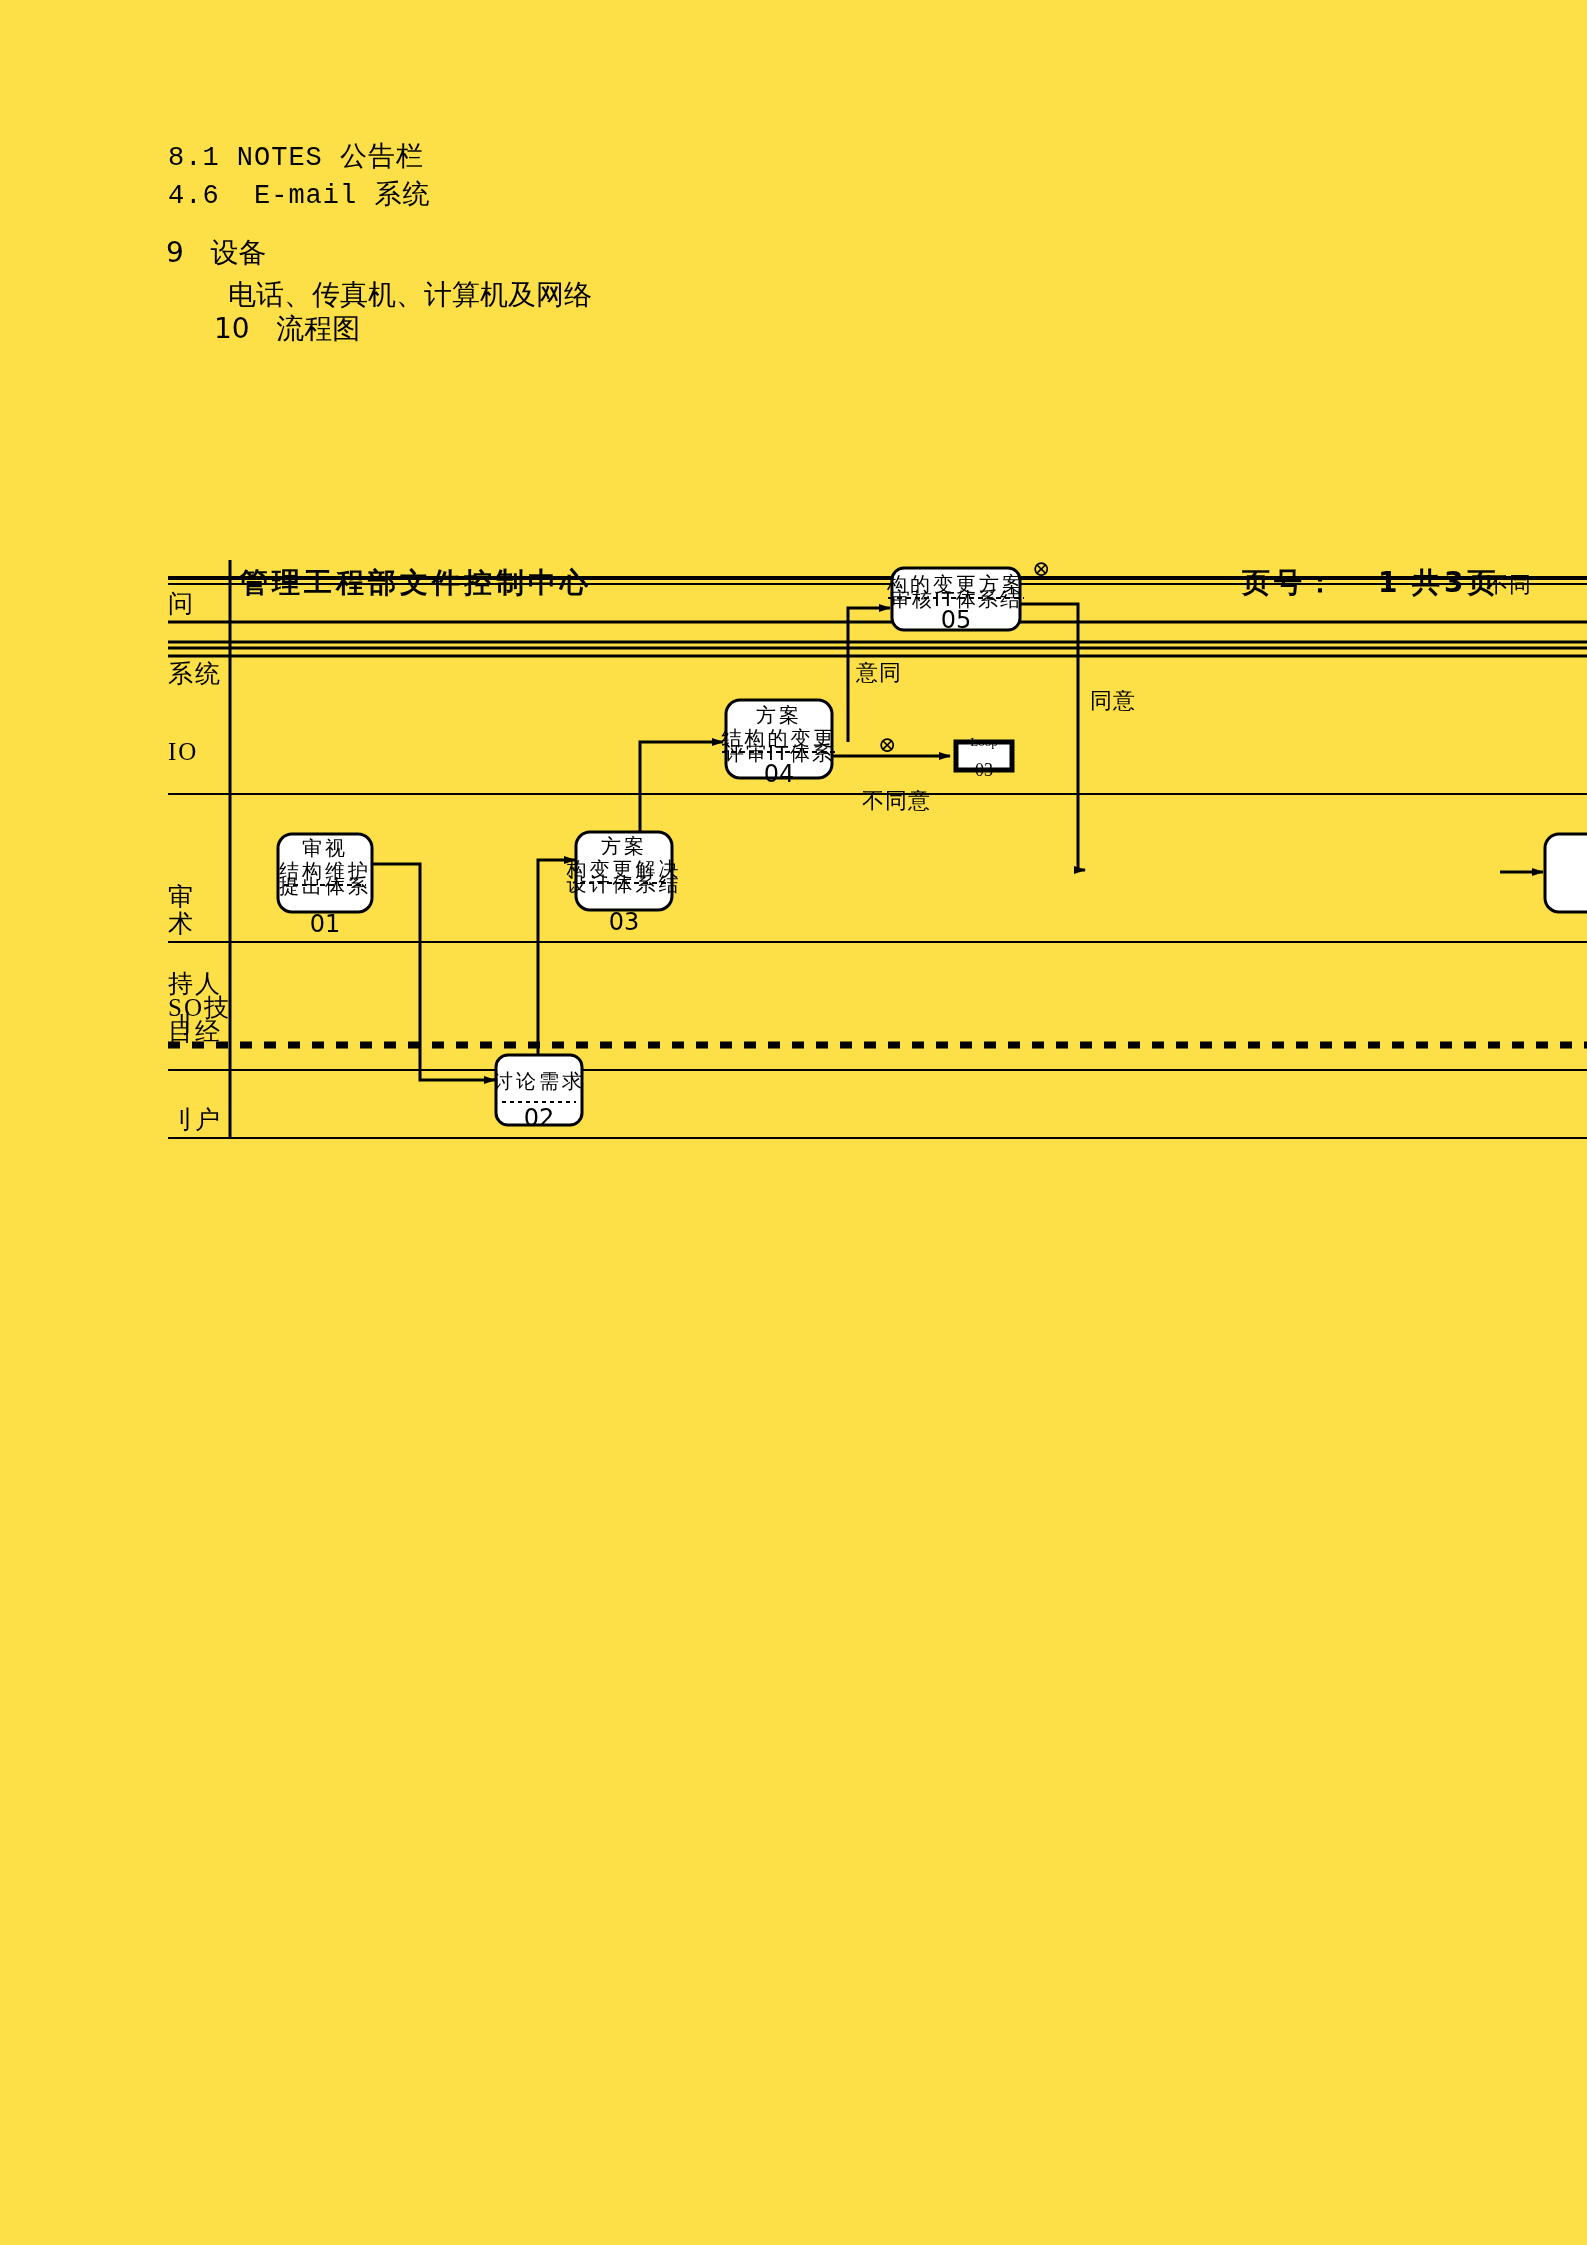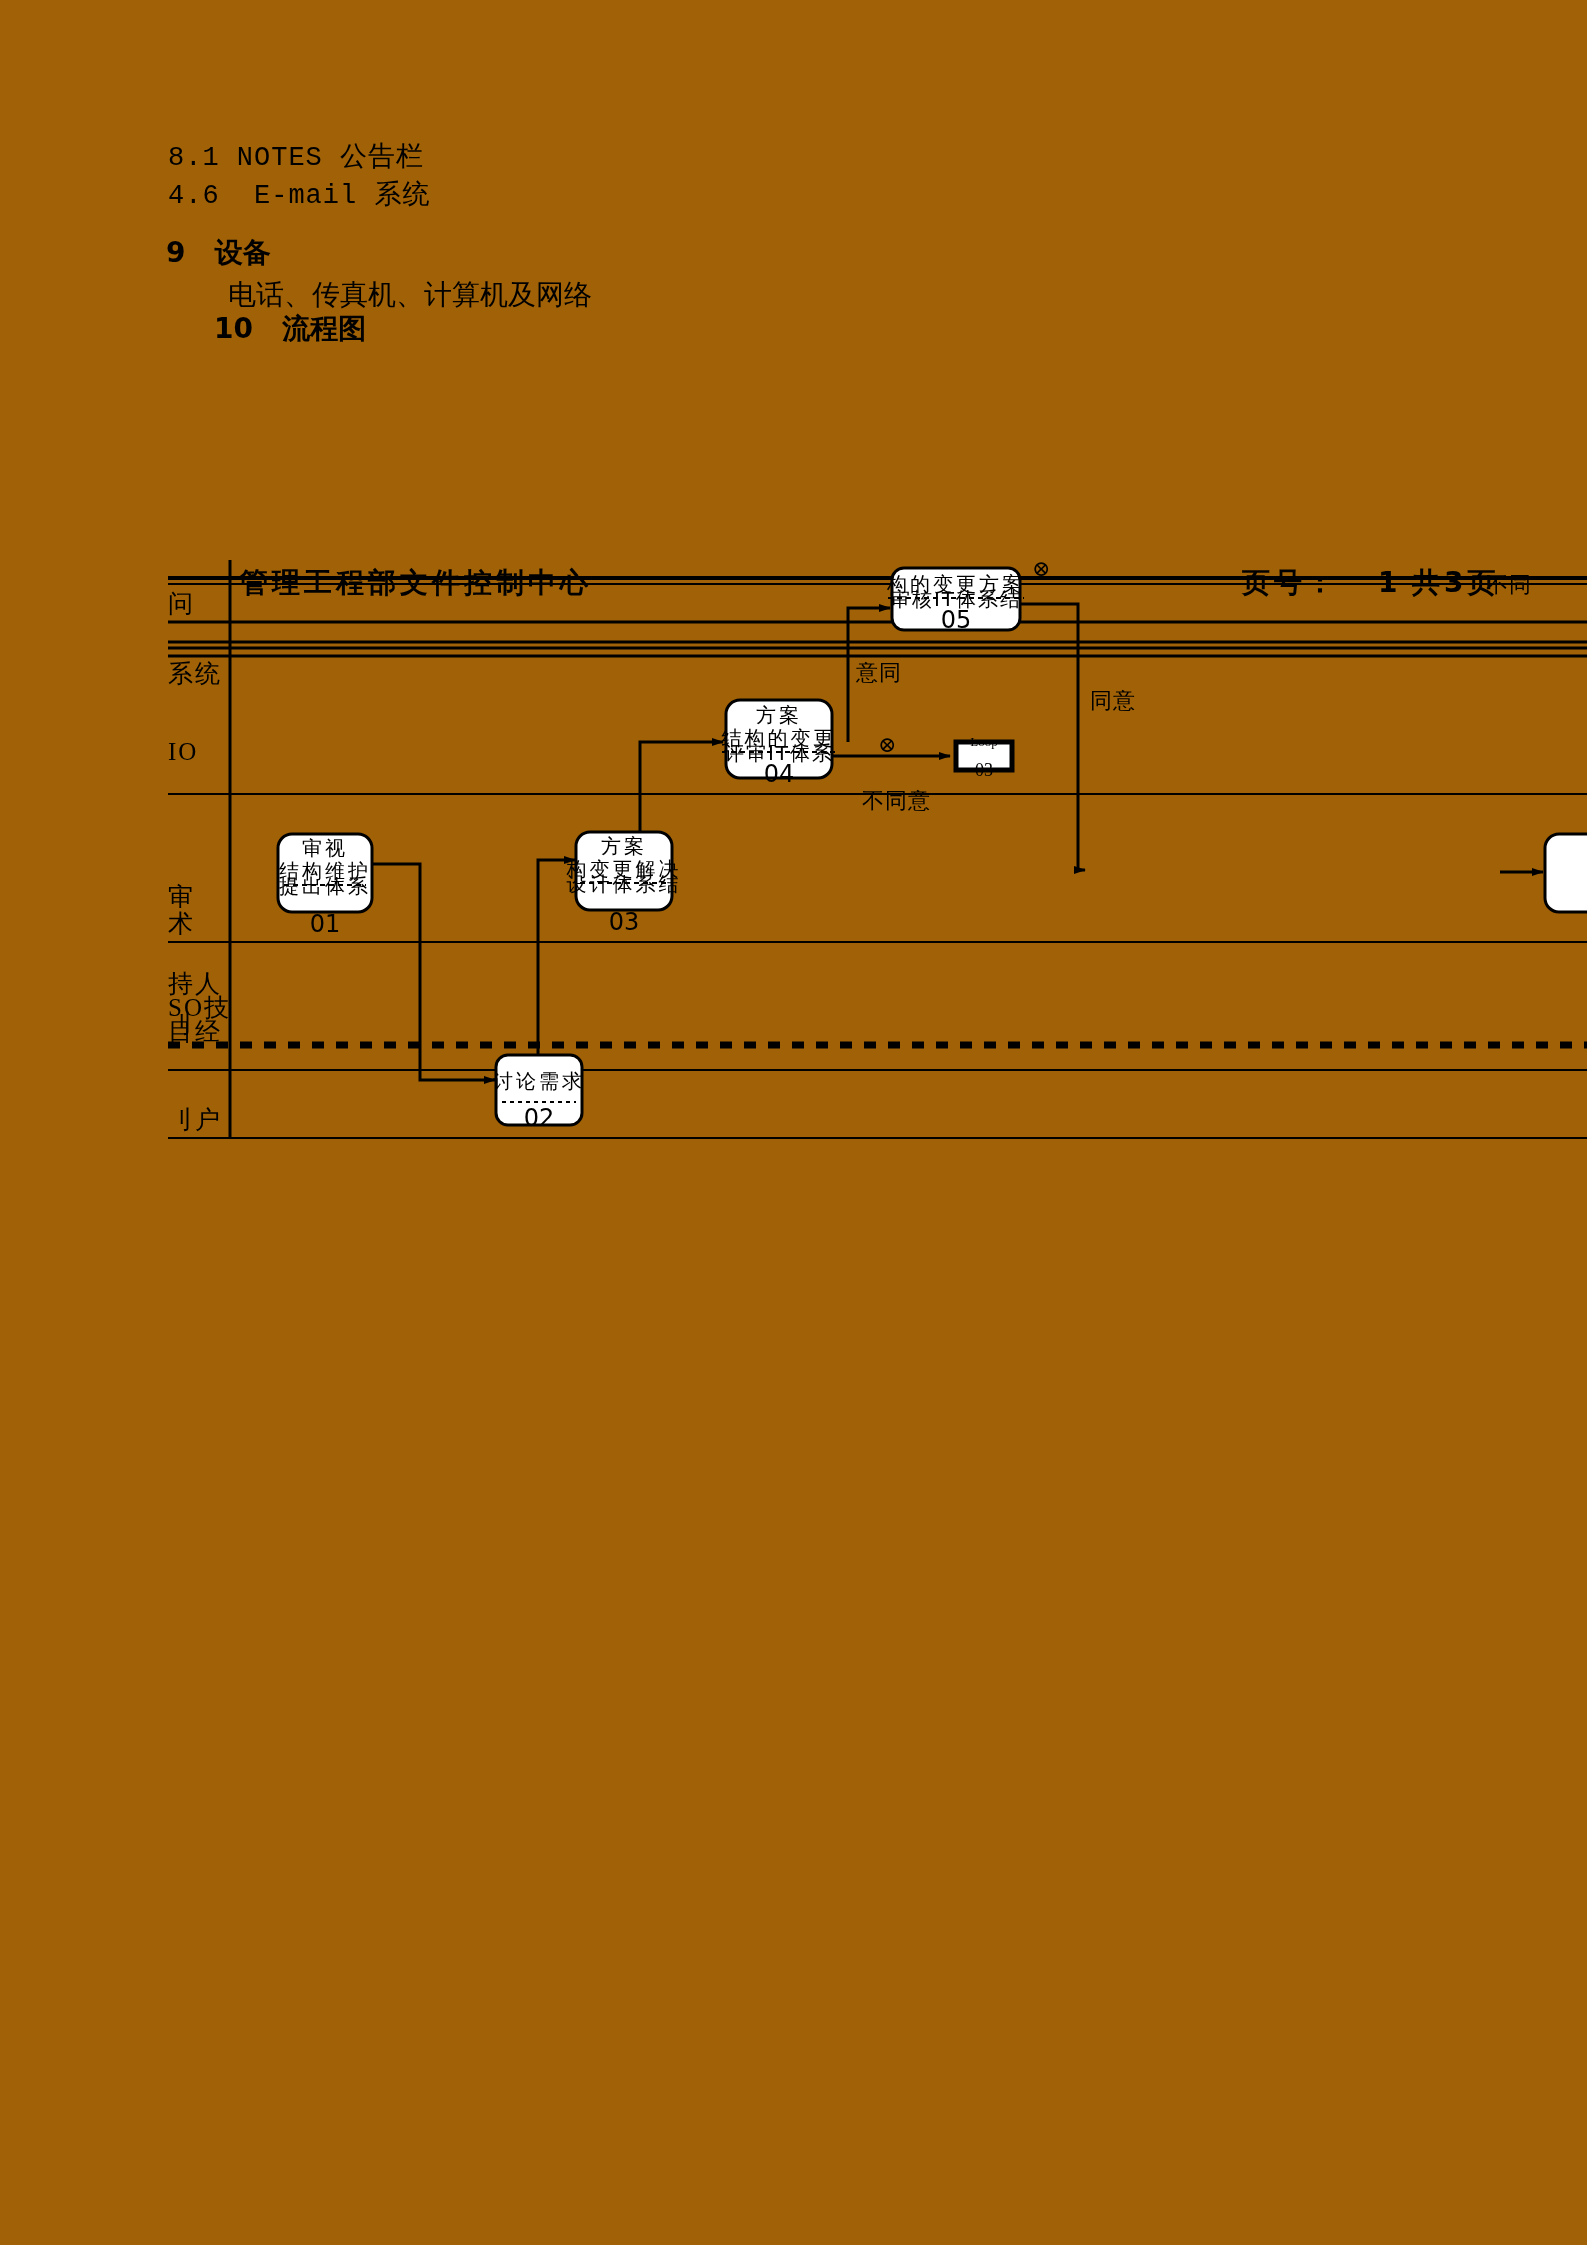--- a/index.html
+++ b/index.html
@@ -9,40 +9,40 @@
   }
   body {
     font-family: "Liberation Serif", "DejaVu Serif", serif;
     color: #000000;
   }
   #page {
     position: relative;
     width: 1587px;
     height: 2245px;
     overflow: hidden;
-    background: #a16207;
+    background: #fde047;
   }
 
   
   .doc-text {
     position: absolute;
     left: 0; top: 0;
     width: 1587px;
   }
   .line-mono {
     position: absolute;
     font-family: "Liberation Mono", "DejaVu Sans Mono", monospace;
     font-size: 27px;
     letter-spacing: 1px;
     white-space: pre;
   }
   .line-heading {
     position: absolute;
     font-family: "DejaVu Sans", "Liberation Sans", sans-serif;
-    font-weight: bold;
+    font-weight: normal;
     font-size: 28px;
     white-space: pre;
   }
   .line-body {
     position: absolute;
     font-family: "Liberation Serif", "DejaVu Serif", serif;
     font-size: 28px;
     white-space: pre;
   }
 

